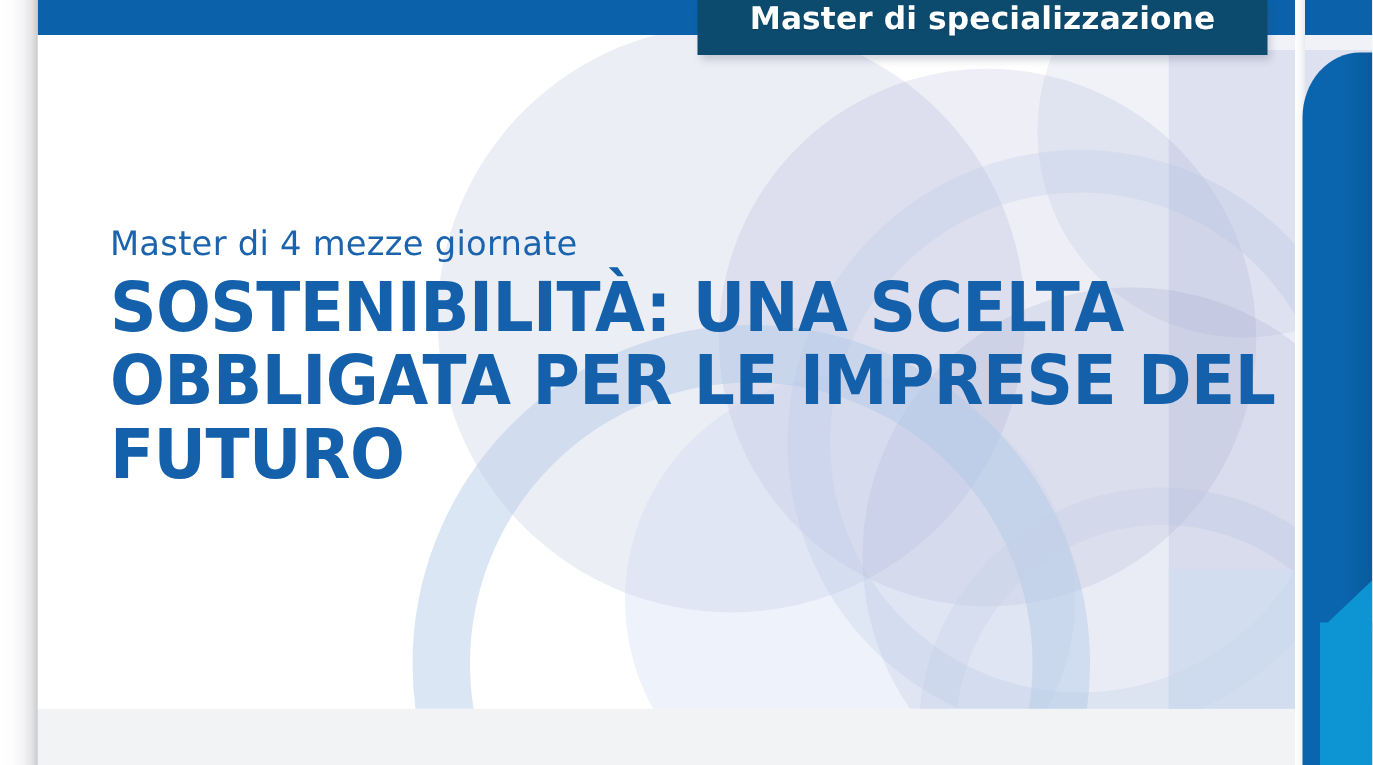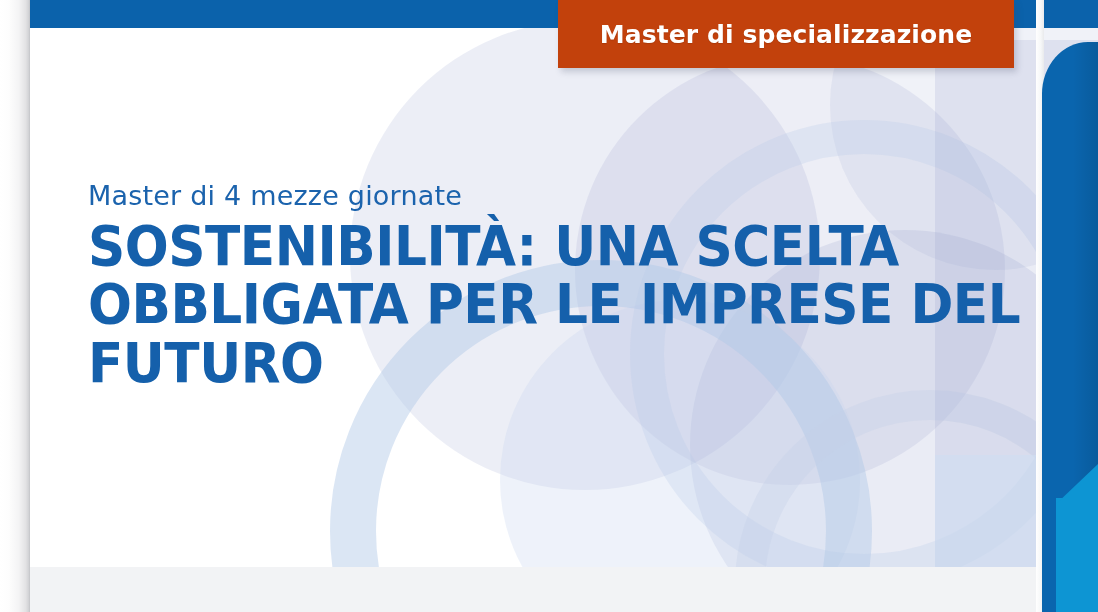--- a/index.html
+++ b/index.html
@@ -112,25 +112,25 @@
     left: 0; top: 0;
     width: 1068px; height: 28px;
     background: #0b62ab;
     z-index: 4;
   }
 
   
   .badge {
     position: absolute;
     left: 558px; top: 0;
-    width: 456px; height: 68px;
-    background: #c2410c;
+    width: 456px; height: 44px;
+    background: #0c4a6e;
     color: #ffffff;
     display: flex;
-    align-items: center;
+    align-items: flex-start;
     justify-content: center;
     z-index: 5;
     box-shadow: 3px 4px 6px rgba(60,70,95,0.22);
   }
   .badge-label {
     font-family: "DejaVu Sans", "Liberation Sans", sans-serif;
     font-weight: 700;
     font-size: 25px;
     letter-spacing: 0.1px;
     white-space: nowrap;

